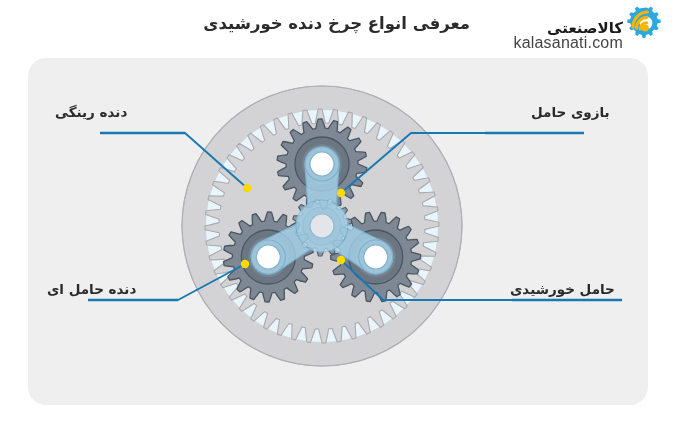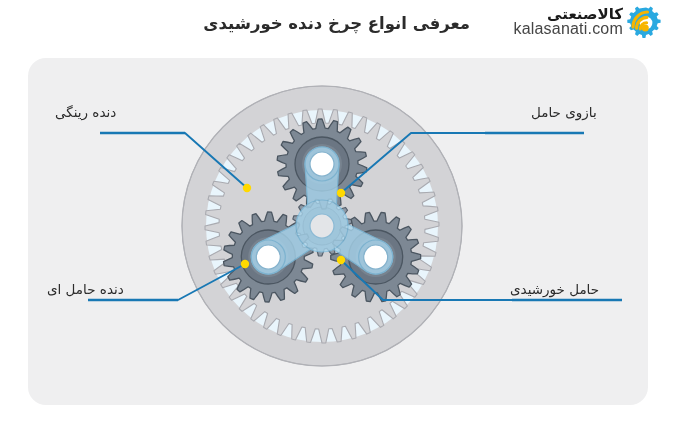--- a/index.html
+++ b/index.html
@@ -41,21 +41,21 @@
   #logo {
     position: absolute;
     left: 531px;
     top: 4px;
     width: 134px;
     height: 40px;
   }
   #logo-text-wrap {
     position: absolute;
     left: 0px;
-    top: 2px;
+    top: 16px;
     width: 92px;
     text-align: right;
     direction: rtl;
   }
   #logo-brand {
     font-size: 15px;
     font-weight: bold;
     color: #1a1a1a;
     line-height: 17px;
     white-space: nowrap;
@@ -94,21 +94,21 @@
     width: 676px;
     height: 423px;
     pointer-events: none;
   }
 
   
   .callout-label {
     position: absolute;
     direction: rtl;
     font-size: 13.5px;
-    font-weight: normal;
+    font-weight: bold;
     color: #2b2b2b;
     white-space: nowrap;
     letter-spacing: -0.1px;
   }
   #label-ring      { left: 55px;  top: 104px; }
   #label-carrier   { left: 531px; top: 104px; }
   #label-planet    { left: 47px;  top: 281px; }
   #label-sun       { left: 510px; top: 281px; }
 </style>
 </head>

